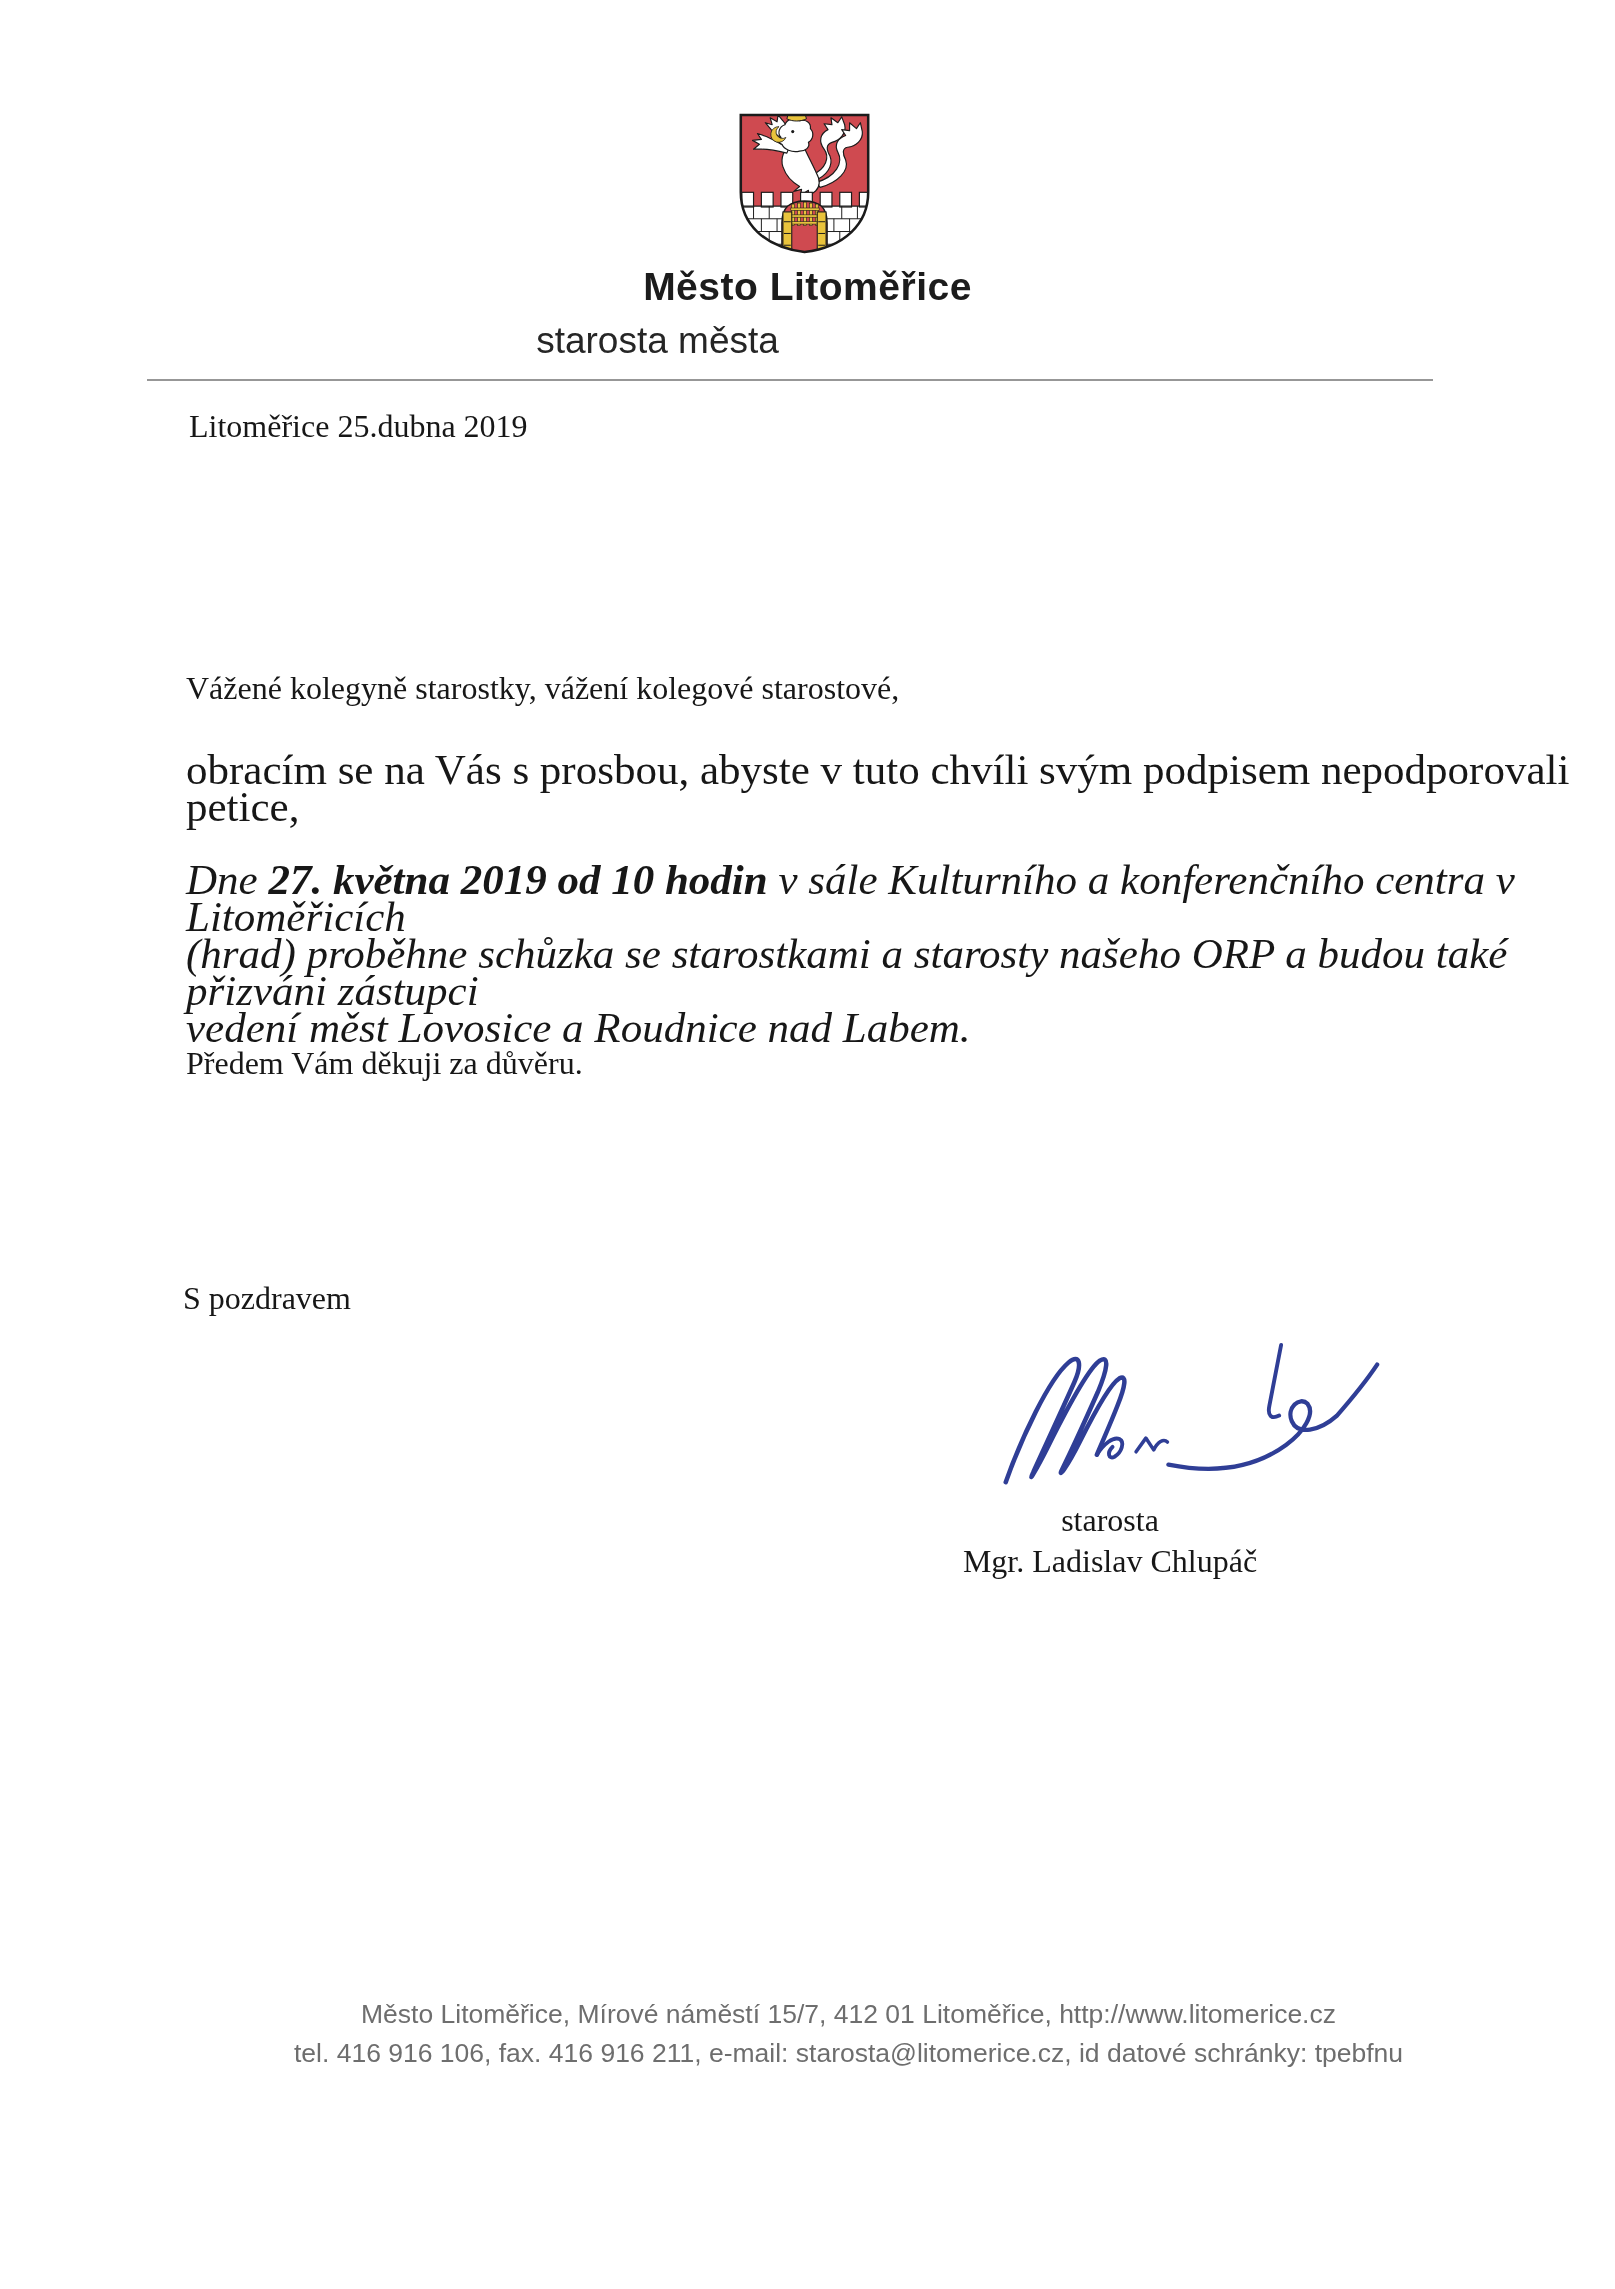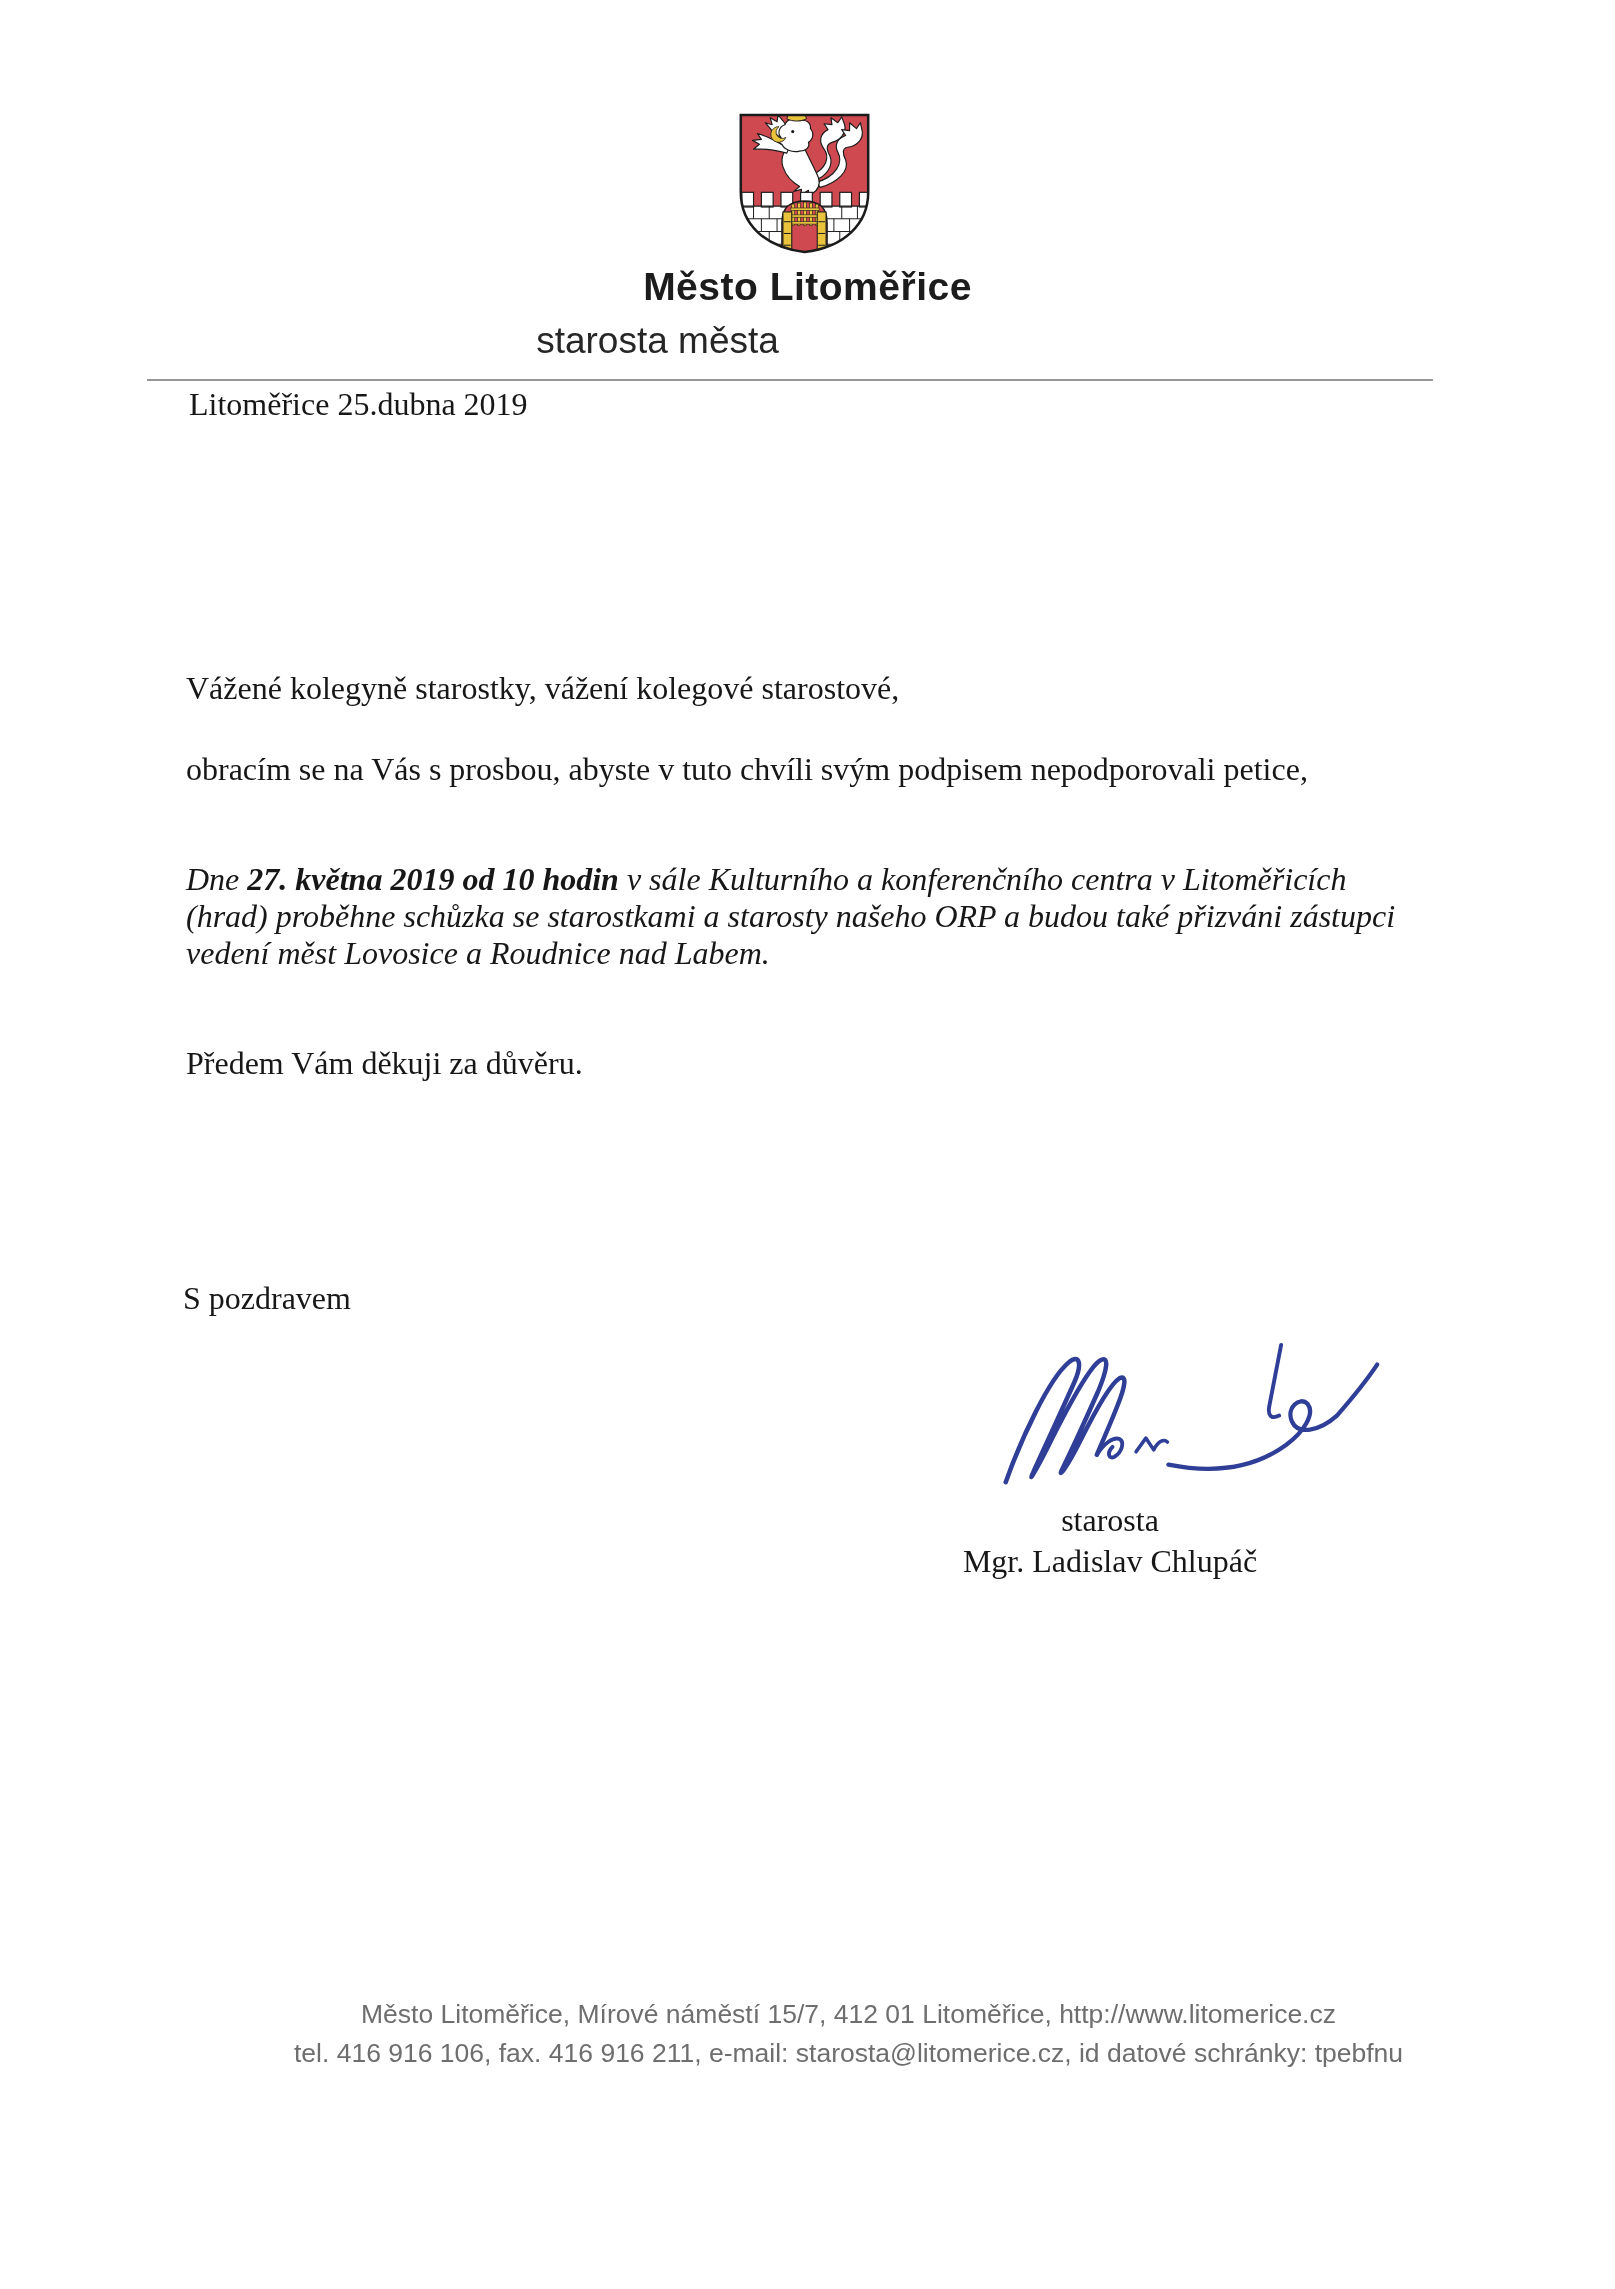--- a/index.html
+++ b/index.html
@@ -36,23 +36,23 @@
     text-align:center;
     font-family:"Liberation Sans", sans-serif;
     font-size:37px;font-weight:400;color:#262626;
   }
   .divider{
     position:absolute;left:147px;top:379px;width:1286px;height:2px;
     background:#979797;
   }
   
   .tline{position:absolute;font-size:32px;line-height:37px;white-space:nowrap;}
-  .dateline{left:189px;top:386px;}
+  .dateline{left:189px;top:408px;}
   .salutation{left:186px;top:670px;text-align:right;}
-  .para{position:absolute;font-size:32px;line-height:37px;}
+  .para{position:absolute;font-size:43px;line-height:37px;}
   .para-request{left:186px;top:751px;}
   .para-meeting{left:186px;top:861px;font-style:italic;}
   .thanks{left:186px;top:1045px;}
   .closing{left:183px;top:1280px;}
   .bold{font-weight:700;}
   
   .signature-svg{position:absolute;left:992px;top:1335px;width:392px;height:167px;}
   .signer{
     position:absolute;left:865px;top:1500px;width:490px;
     text-align:center;font-size:32px;line-height:41px;

